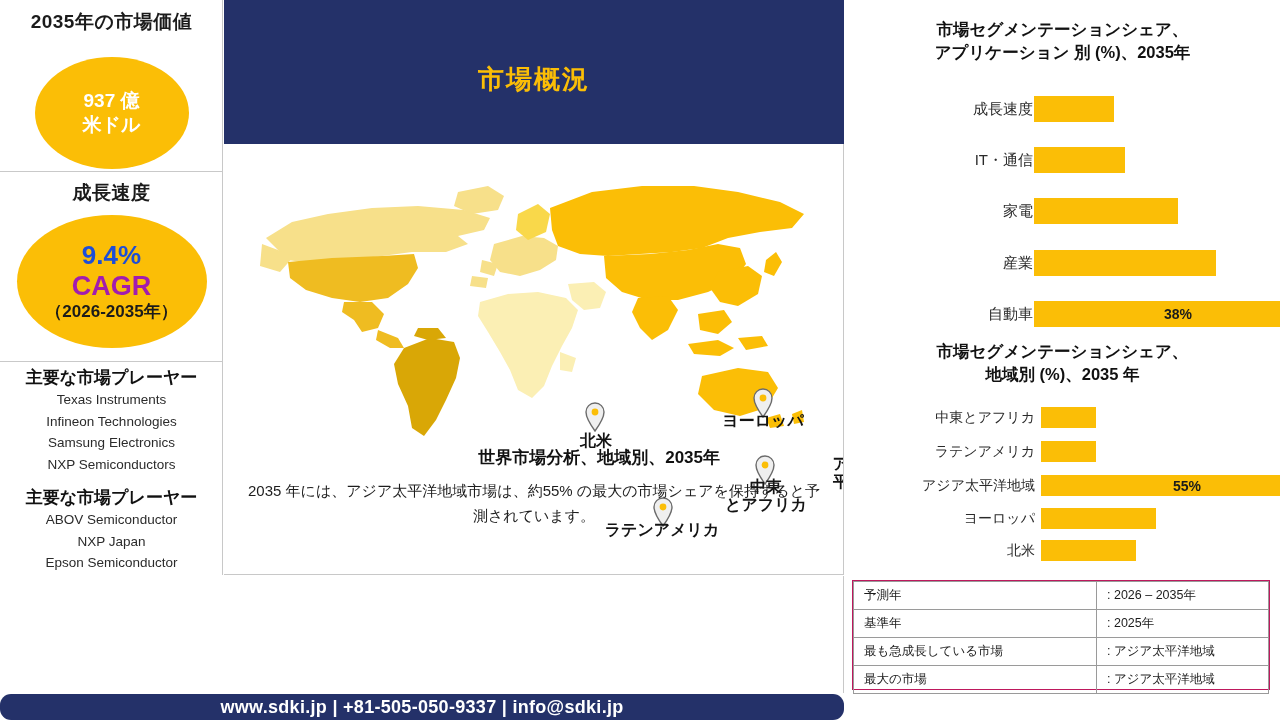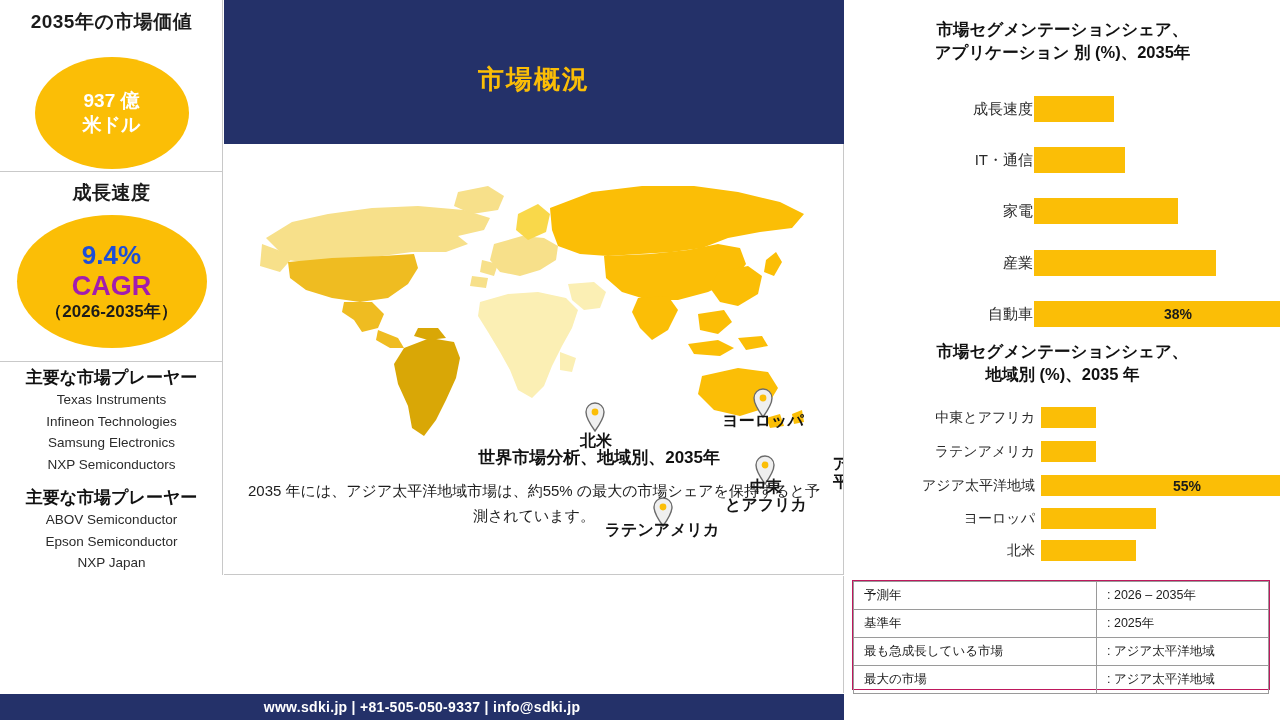--- a/index.html
+++ b/index.html
@@ -88,22 +88,22 @@
 
   
   .logos{
     position:absolute;left:0;top:576px;width:844px;height:117px;
     border-right:1px solid #c8c8c8;box-sizing:border-box;background:#fff;
   }
 
   
   .footer{
     position:absolute;left:0;top:694px;width:844px;height:26px;
-    background:#243169;color:#fff;font-size:14px;font-weight:bold;
-    display:flex;align-items:center;justify-content:center;letter-spacing:.3px;
+    background:#243169;color:#fff;font-size:18px;font-weight:bold;
+    display:flex;align-items:center;justify-content:center;letter-spacing:.3px;border-radius:11px;
   }
 
   
   .right{
     position:absolute;left:845px;top:0;width:435px;height:720px;background:#fff;border-radius:9px;
   }
   .chart-title{
     position:absolute;left:10px;width:415px;text-align:center;
     font-size:16.5px;font-weight:bold;color:#111;line-height:23px;
   }
@@ -159,22 +159,22 @@
     </div>
 
     <div class="side-block sb-3">
       <div class="players-head">主要な市場プレーヤー</div>
       <div class="player-row">Texas Instruments</div>
       <div class="player-row">Infineon Technologies</div>
       <div class="player-row">Samsung Electronics</div>
       <div class="player-row">NXP Semiconductors</div>
       <div class="players-head second">主要な市場プレーヤー</div>
       <div class="player-row">ABOV Semiconductor</div>
+      <div class="player-row">NXP Japan</div>
       <div class="player-row">Epson Semiconductor</div>
-      <div class="player-row">NXP Japan</div>
     </div>
   </div>
 
   <div class="header">
     <h2>市場概況</h2>
   </div>
 
   <div class="map-panel">
     <div class="map-wrap">
       <svg class="map-svg" viewBox="0 0 604 300" preserveAspectRatio="xMidYMid meet">

